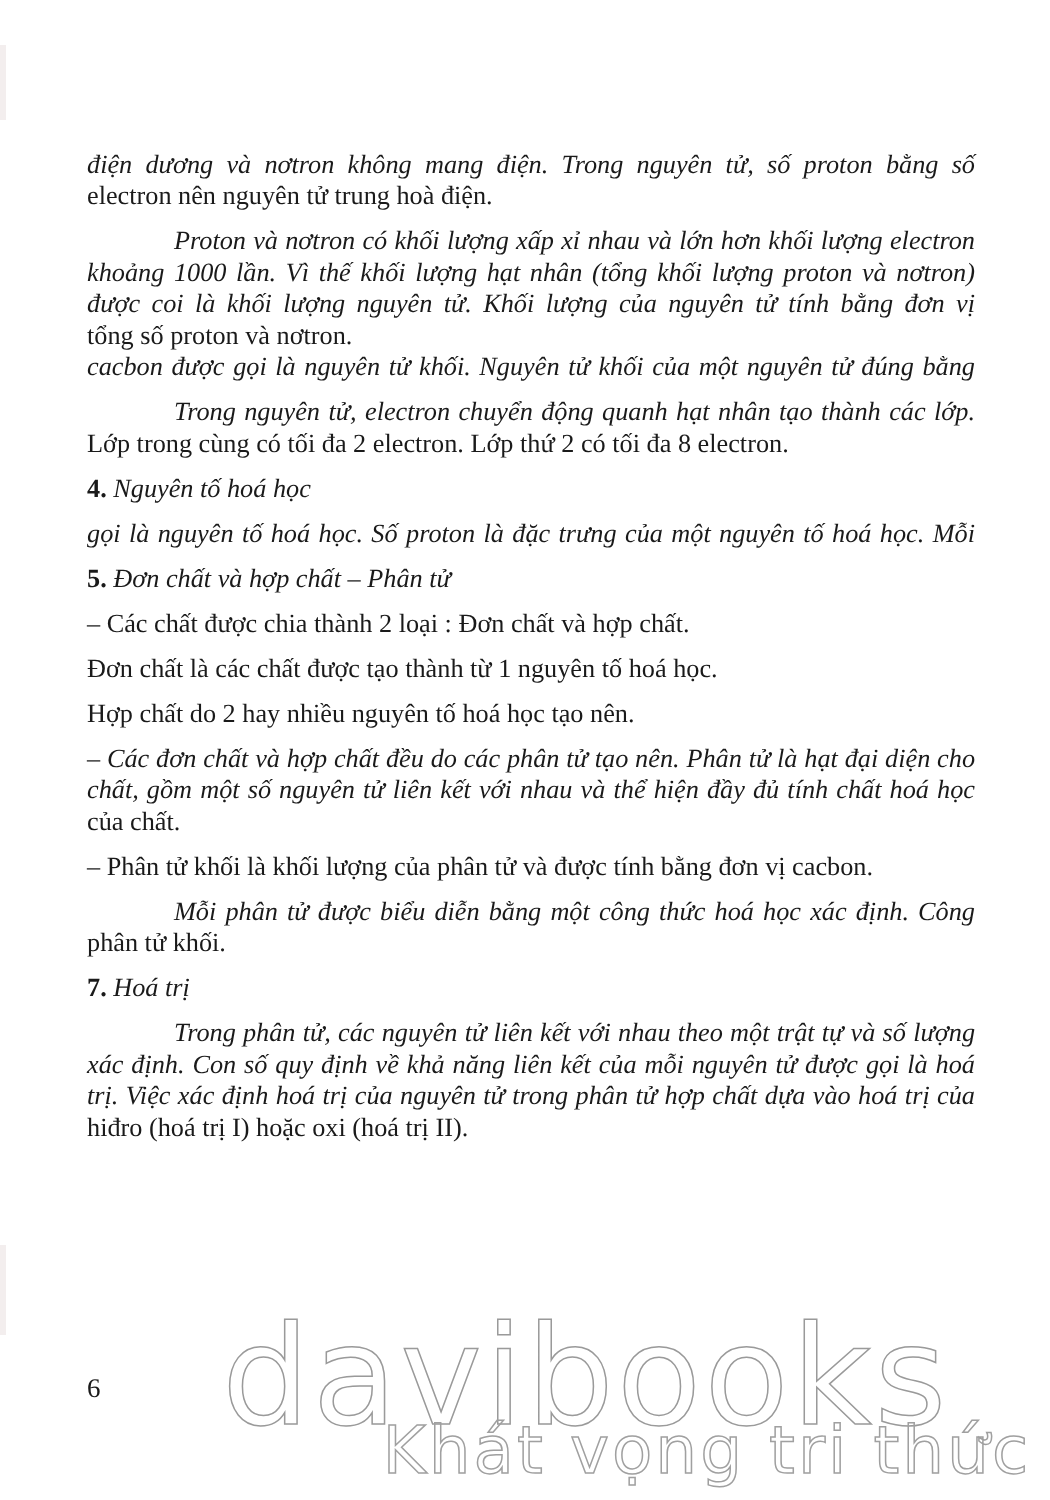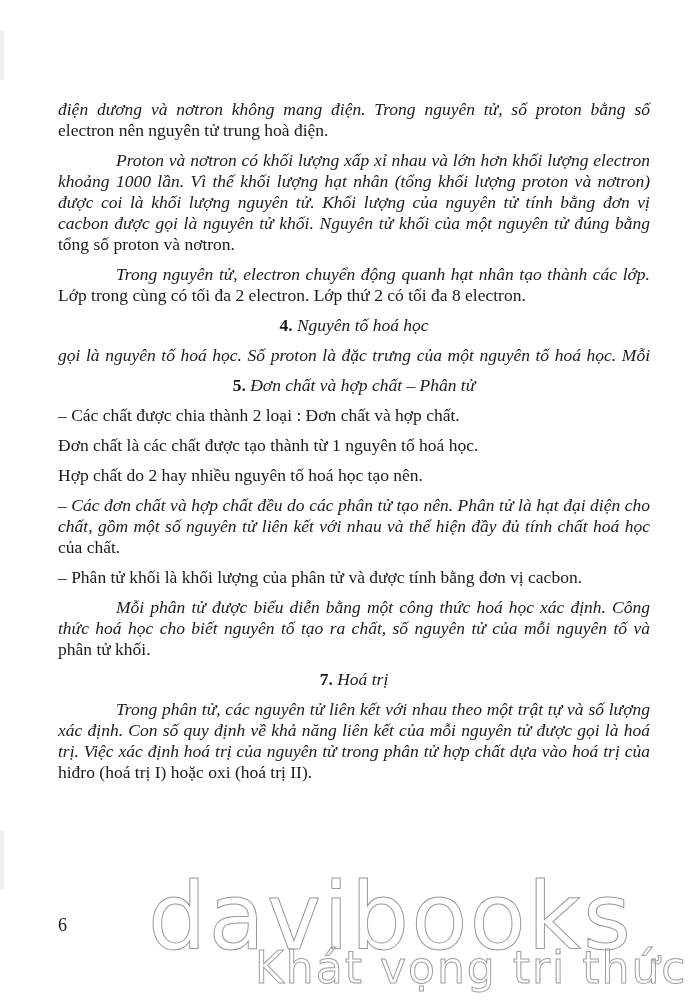--- a/index.html
+++ b/index.html
@@ -6,21 +6,21 @@
     body { width: 700px; height: 1000px; position: relative; overflow: hidden; }
     .page {
       position: absolute; left: 58px; top: 99px; width: 592px;
       font-family: "Liberation Serif", serif; font-size: 17.5px; color: #1a1a1a;
       line-height: 21px;
     }
     .line { white-space: nowrap; height: 21px; }
     .just { text-align: justify; text-align-last: justify; font-style: italic; }
     .indent { padding-left: 58px; }
     .gap { margin-top: 9px; }
-    .heading { margin-top: 9px; text-align: center; }
+    .heading { margin-top: 9px; }
     .heading b { font-weight: bold; }
     .heading i { font-style: italic; }
     .pagenum {
       position: absolute; left: 58px; top: 915px;
       font-family: "Liberation Serif", serif; font-size: 18px; color: #1a1a1a;
     }
     .wm1 {
       position: absolute; left: 148px; top: 872px;
       font-family: "DejaVu Sans", sans-serif; font-size: 92px; letter-spacing: 2px;
       color: transparent; -webkit-text-stroke: 1px #9a9a9a; line-height: 92px;
@@ -44,22 +44,22 @@
 
   <div>
     <div class="line just">điện dương và nơtron không mang điện. Trong nguyên tử, số proton bằng số</div>
     <div class="line">electron nên nguyên tử trung hoà điện.</div>
   </div>
 
   <div class="gap">
     <div class="line just indent">Proton và nơtron có khối lượng xấp xỉ nhau và lớn hơn khối lượng electron</div>
     <div class="line just">khoảng 1000 lần. Vì thế khối lượng hạt nhân (tổng khối lượng proton và nơtron)</div>
     <div class="line just">được coi là khối lượng nguyên tử. Khối lượng của nguyên tử tính bằng đơn vị</div>
+    <div class="line">tổng số proton và nơtron.</div>
     <div class="line just">cacbon được gọi là nguyên tử khối. Nguyên tử khối của một nguyên tử đúng bằng</div>
-    <div class="line">tổng số proton và nơtron.</div>
   </div>
 
   <div class="gap">
     <div class="line just indent">Trong nguyên tử, electron chuyển động quanh hạt nhân tạo thành các lớp.</div>
     <div class="line">Lớp trong cùng có tối đa 2 electron. Lớp thứ 2 có tối đa 8 electron.</div>
   </div>
 
   <div class="line heading">
     <b>4. </b>
     <i>Nguyên tố hoá học</i>
@@ -77,21 +77,20 @@
   <div class="line gap">Hợp chất do 2 hay nhiều nguyên tố hoá học tạo nên.</div>
   <div class="gap">
     <div class="line just">– Các đơn chất và hợp chất đều do các phân tử tạo nên. Phân tử là hạt đại diện cho</div>
     <div class="line just">chất, gồm một số nguyên tử liên kết với nhau và thể hiện đầy đủ tính chất hoá học</div>
     <div class="line">của chất.</div>
   </div>
   <div class="line gap">– Phân tử khối là khối lượng của phân tử và được tính bằng đơn vị cacbon.</div>
 
   <div class="gap">
     <div class="line just indent">Mỗi phân tử được biểu diễn bằng một công thức hoá học xác định. Công</div>
-    <div class="line just">thức hoá học cho biết nguyên tố tạo ra chất, số nguyên tử của mỗi nguyên tố và</div>
     <div class="line">phân tử khối.</div>
   </div>
 
   <div class="line heading">
     <b>7. </b>
     <i>Hoá trị</i>
   </div>
   <div class="gap">
     <div class="line just indent">Trong phân tử, các nguyên tử liên kết với nhau theo một trật tự và số lượng</div>
     <div class="line just">xác định. Con số quy định về khả năng liên kết của mỗi nguyên tử được gọi là hoá</div>

